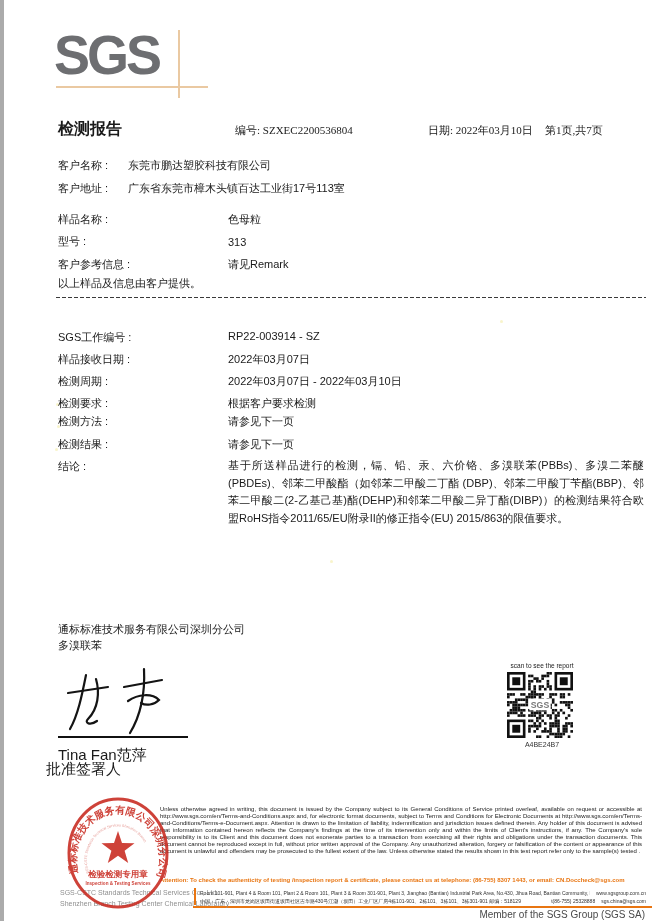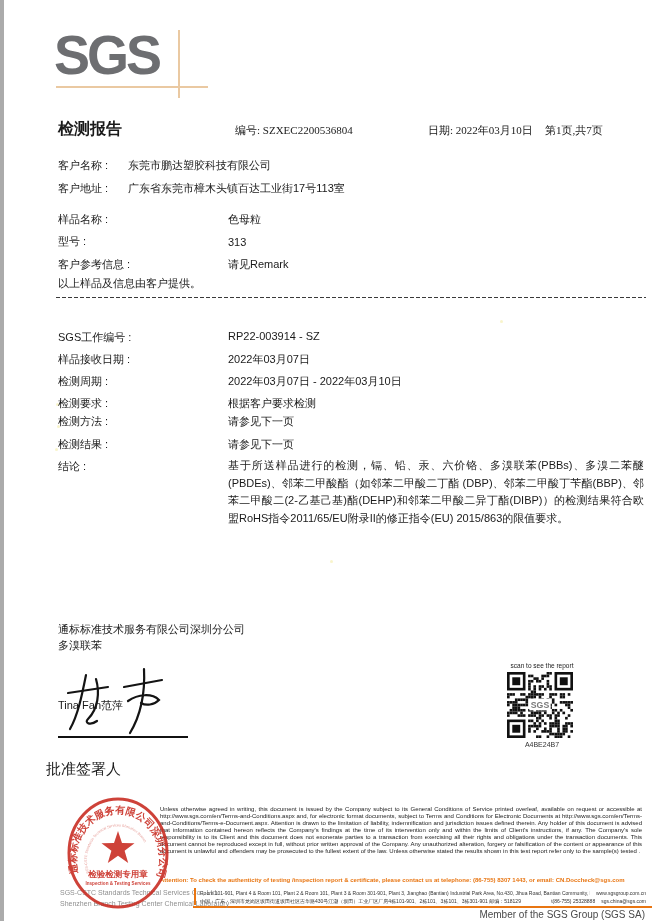--- a/index.html
+++ b/index.html
@@ -104,21 +104,21 @@
     <g fill="none" stroke="#141414" stroke-width="2.2" stroke-linecap="round">
       <path d="M8,28 L48,22"></path>
       <path d="M26,10 C22,30 18,50 10,64"></path>
       <path d="M36,14 C40,28 38,44 28,54 C24,58 30,61 37,56"></path>
       <path d="M64,22 L102,15"></path>
       <path d="M84,4 C85,24 82,48 70,68"></path>
       <path d="M68,36 C78,29 92,28 99,35 C94,40 86,41 81,38"></path>
     </g>
   </svg>
   <div class="abs sigline"></div>
-  <div class="abs" style="left:58px;top:698px;font-size:11px">Tina Fan范萍</div>
+  <div class="abs" style="left:58px;top:746px;font-size:15px">Tina Fan范萍</div>
   <div class="abs" style="left:46px;top:760px;font-size:15px">批准签署人</div>
 
   <div class="abs qr-caption">scan to see the report</div>
   <div class="abs qr-box">
     <svg id="qr-svg" width="66" height="66" viewBox="0 0 68 68">
       <g id="qr-modules">
           <rect x="40.80" y="0.00" width="2.72" height="2.72" fill="#111"></rect>
           <rect x="43.52" y="0.00" width="2.72" height="2.72" fill="#111"></rect>
           <rect x="21.76" y="2.72" width="2.72" height="2.72" fill="#111"></rect>
           <rect x="24.48" y="2.72" width="2.72" height="2.72" fill="#111"></rect>

